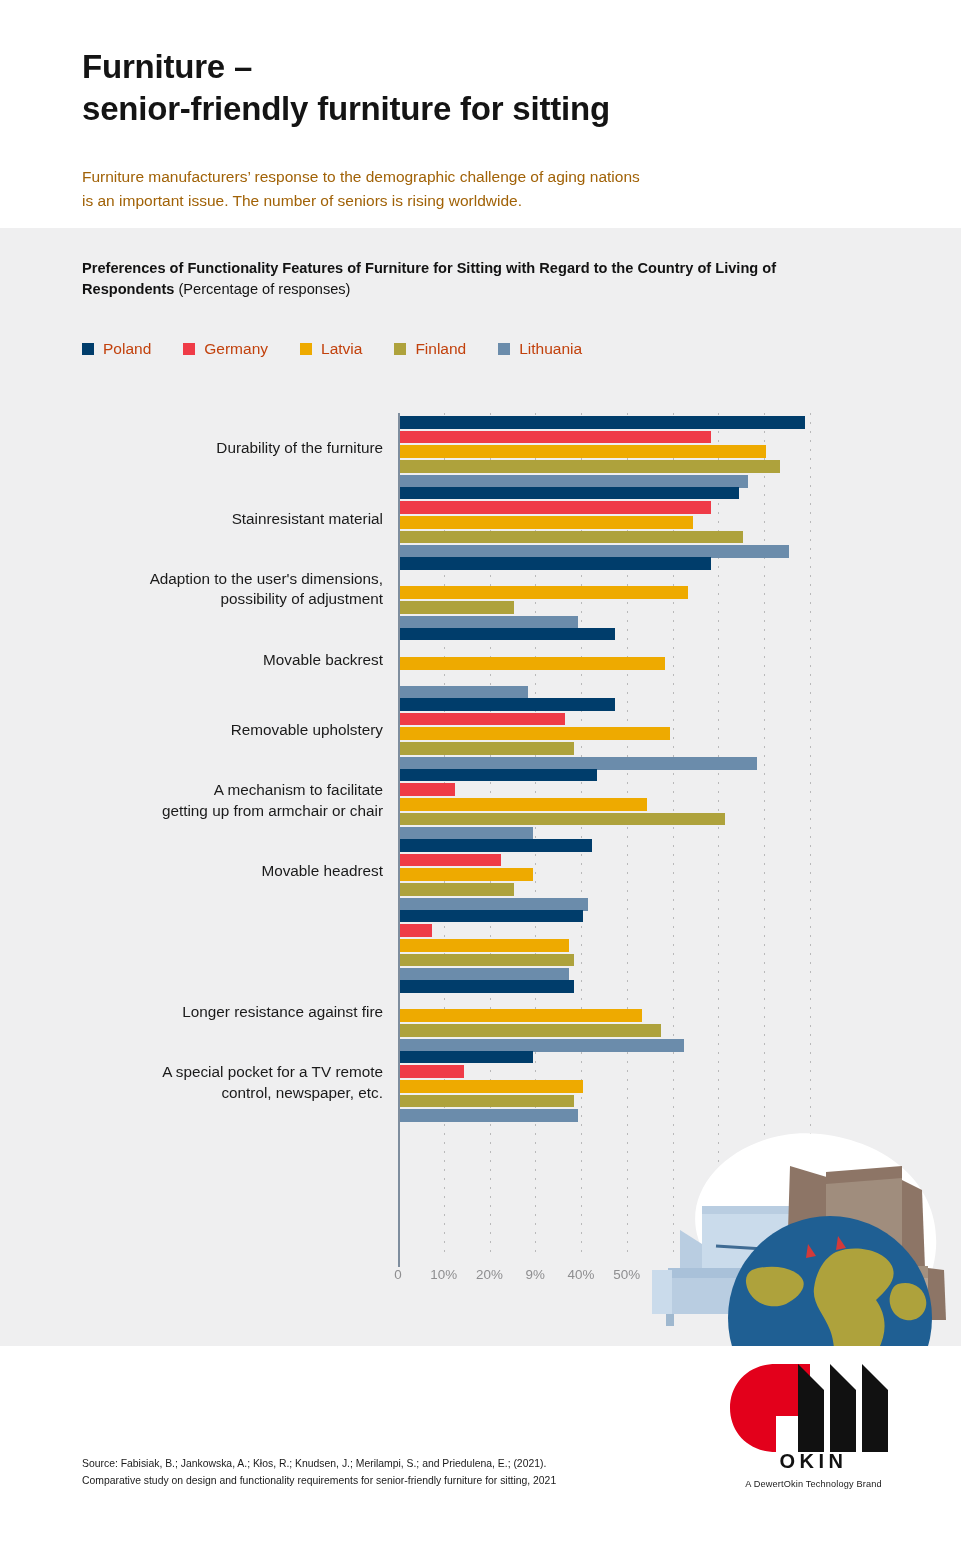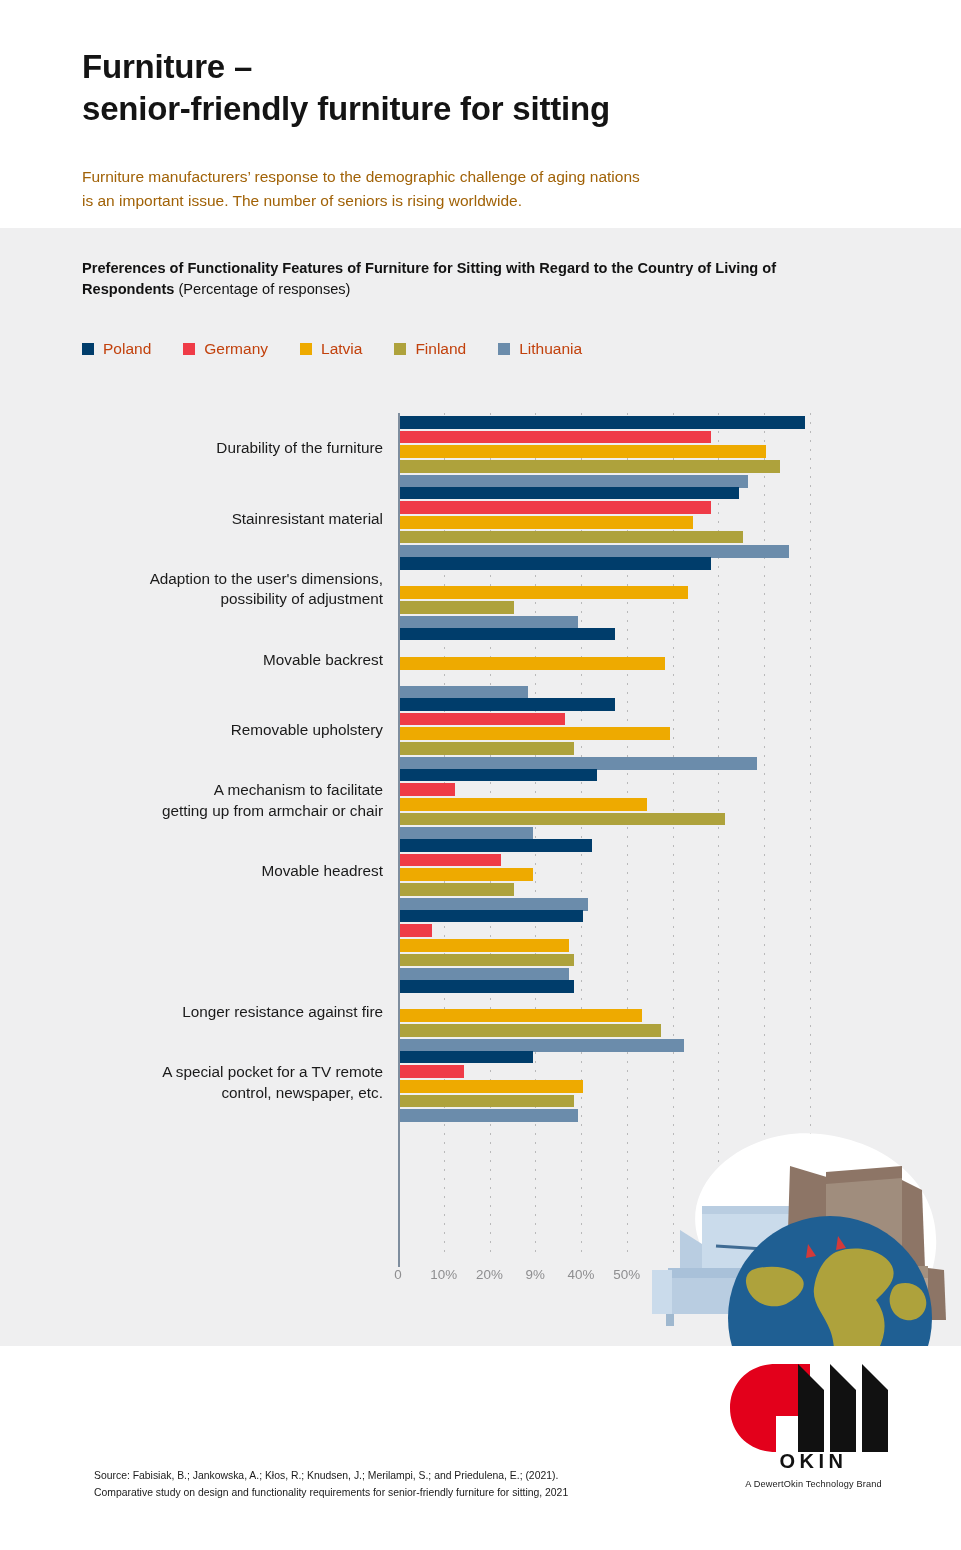--- a/index.html
+++ b/index.html
@@ -62,22 +62,22 @@
   .tickrow { position: absolute; left: 398px; top: 1039px; width: 430px; height: 22px; }
   .tick { position: absolute; top: 0; font-size: 13.4px; color: #8e8e90; transform: translateX(-50%); }
   .axis-stub { position: absolute; left: 398px; top: 1031px; width: 2px; height: 8px; background: #7e8d9e; }
 
   
   .illus { position: absolute; left: 640px; top: 890px; width: 320px; height: 330px; }
 
   
   .footer { position: absolute; left: 0; top: 1346px; width: 961px; height: 204px; background: #ffffff; }
   .source {
-    position: absolute; left: 94px; top: 110px;
-    font-size: 10.4px; color: #1a1a1a; line-height: 1.62; white-space: pre-line; margin-top: 12px;
+    position: absolute; left: 82px; top: 110px;
+    font-size: 10.4px; color: #1a1a1a; line-height: 1.62; white-space: pre-line;
   }
   .brand { position: absolute; left: 726px; top: 14px; width: 175px; height: 110px; }
   .brand-name {
     position: absolute; left: 726px; top: 104px; width: 175px; text-align: center;
     font-size: 20px; font-weight: bold; letter-spacing: 4.5px; color: #111111;
   }
   .brand-tag {
     position: absolute; left: 716px; top: 133px; width: 195px; text-align: center;
     font-size: 9.2px; color: #1a1a1a; letter-spacing: 0.15px;
   }

